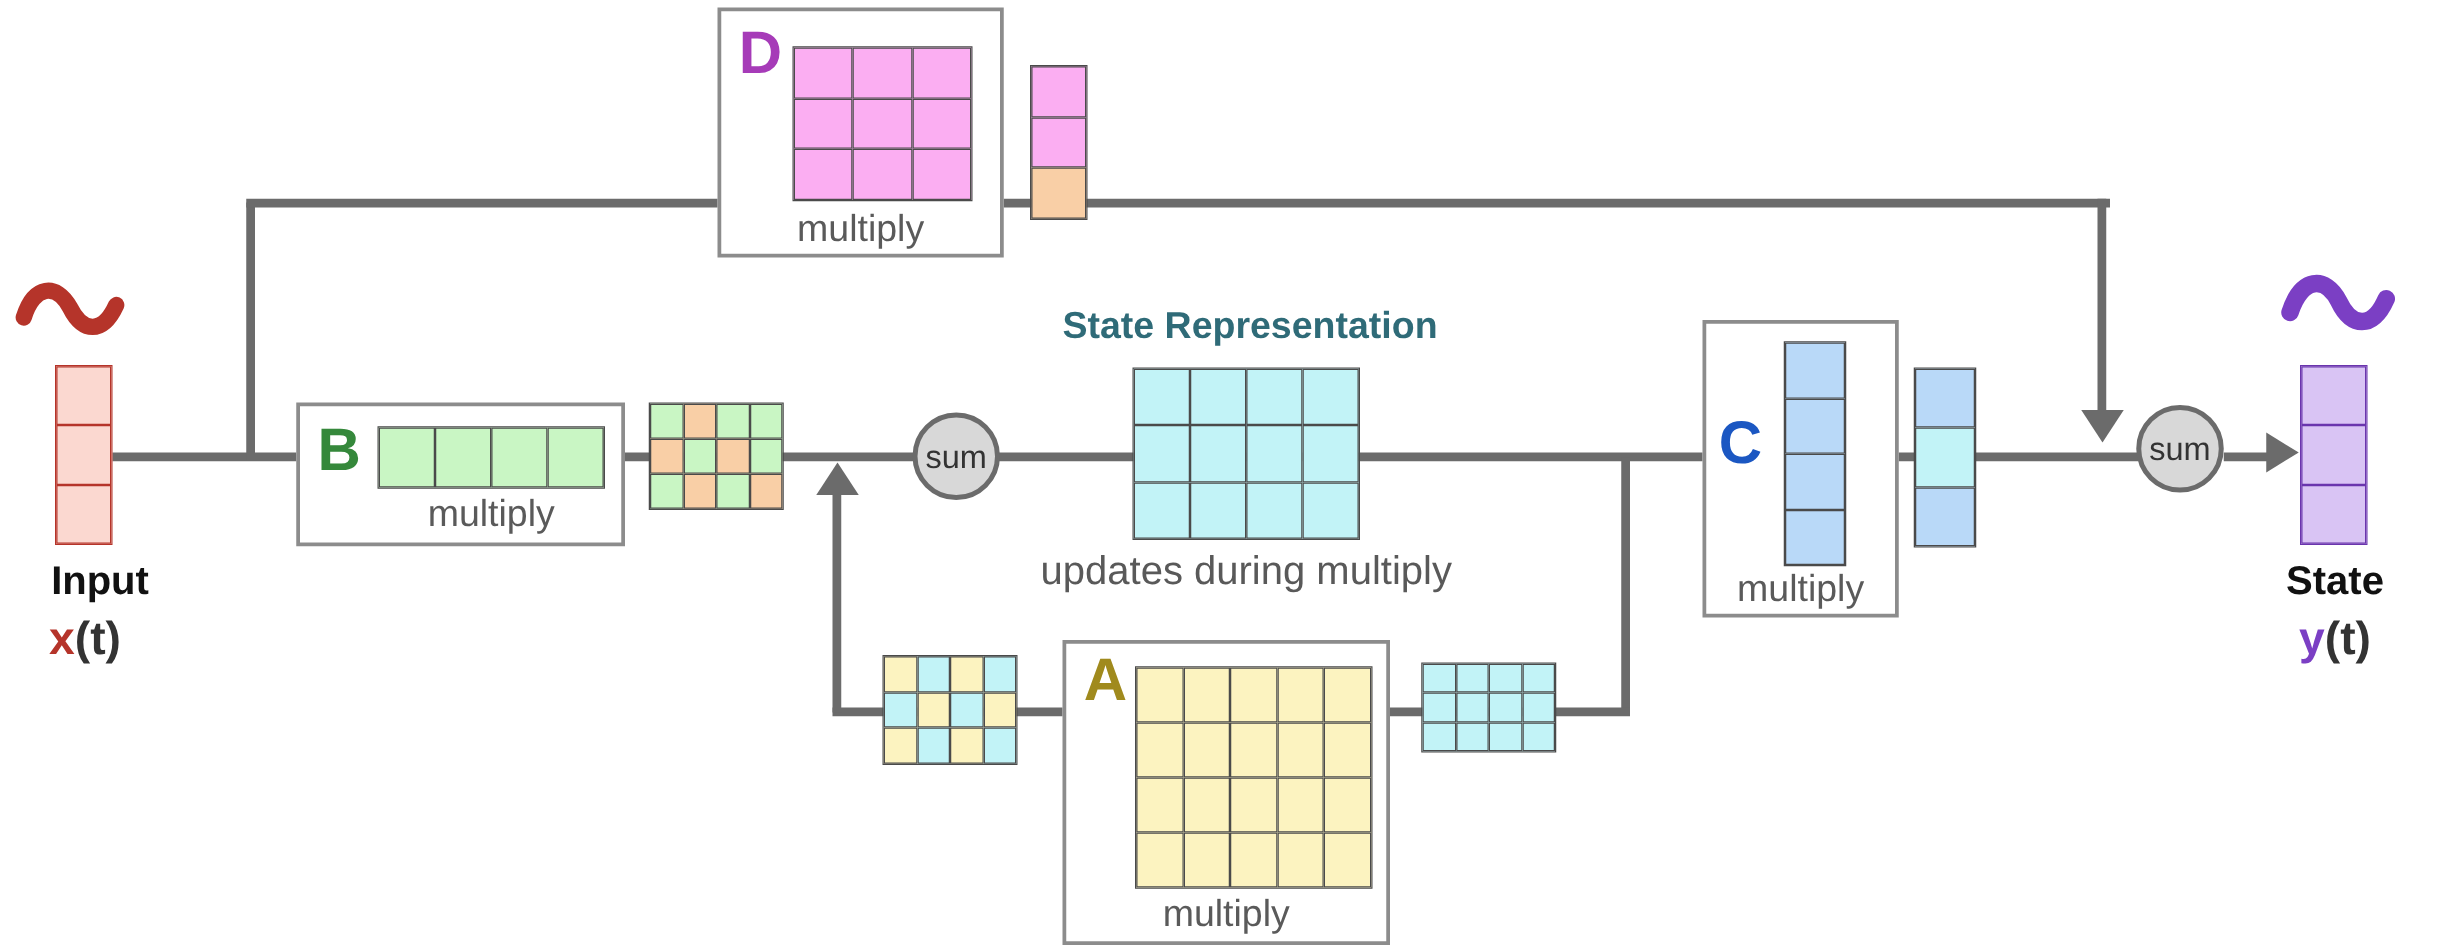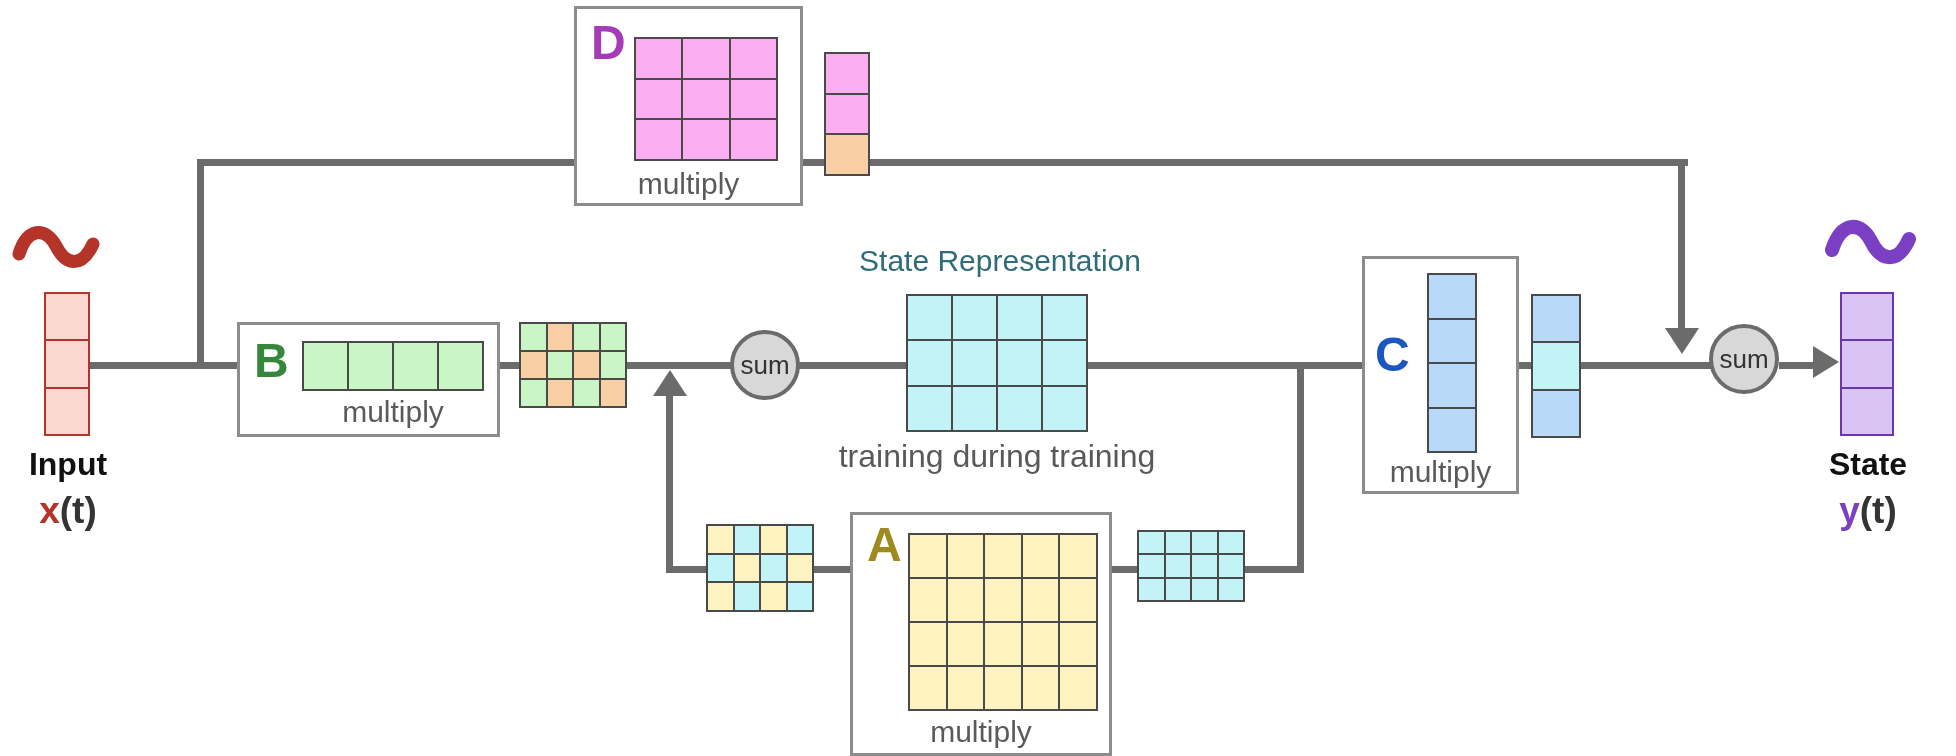--- a/index.html
+++ b/index.html
@@ -22,21 +22,21 @@
 
   .arrow { position: absolute; width: 0; height: 0; z-index: 1; }
   .arrow-down  { border-left: 17px solid transparent; border-right: 17px solid transparent; border-top: 26px solid #6b6b6b; }
   .arrow-up    { border-left: 17px solid transparent; border-right: 17px solid transparent; border-bottom: 26px solid #6b6b6b; }
   .arrow-right { border-top: 16px solid transparent; border-bottom: 16px solid transparent; border-left: 26px solid #6b6b6b; }
 
   .io-label  { position: absolute; font-weight: 800; font-size: 32px; color: #111111; text-align: center; z-index: 3; }
   .io-signal { position: absolute; font-size: 37px; font-weight: 600; text-align: center; z-index: 3; }
   .io-signal .rest { color: #333333; }
 
-  .state-title { position: absolute; font-weight: 400; font-size: 30px; text-align: center; z-index: 3; }
+  .state-title { position: absolute; font-weight: 700; font-size: 30px; text-align: center; z-index: 3; }
   .state-sub   { position: absolute; font-size: 32px; text-align: center; z-index: 3; }
 
   .squiggle { position: absolute; z-index: 2; }
 </style>
 </head>
 <body>
 
 <div class="canvas">
 
   <div class="line" style="left:90px; top:362px; width:682px; height:7px;"></div>
@@ -56,21 +56,21 @@
   <div class="arrow arrow-right" style="left:1813px; top:346px;"></div>
 
   <svg class="squiggle" style="left:12px; top:220px;" width="88" height="58" viewBox="0 0 88 58">
     <path d="M7 34 C 15 8, 33 6, 44 26 C 54 46, 70 48, 81 24" fill="none" stroke-width="13" stroke-linecap="round" style="stroke: rgb(181, 52, 42);"></path>
   </svg>
   <div class="grid" style="left: 44px; top: 292px; width: 46px; height: 144px; display: grid; grid-template-columns: repeat(1, 1fr); grid-template-rows: repeat(3, 1fr); border-color: rgb(181, 52, 42);">
       <div class="cell" style="background: rgb(251, 216, 208); border-color: rgb(181, 52, 42);"></div>
       <div class="cell" style="background: rgb(251, 216, 208); border-color: rgb(181, 52, 42);"></div>
       <div class="cell" style="background: rgb(251, 216, 208); border-color: rgb(181, 52, 42);"></div>
     </div>
-  <div class="io-label" style="left:0px; top:446px; width:136px;">Input</div>
+  <div class="io-label" style="left:12px; top:446px; width:136px;">Input</div>
   <div class="io-signal" style="left:0px; top:490px; width:136px;">
     <span style="color: rgb(181, 52, 42);">x</span><span class="rest">(t)</span>
   </div>
 
   <div class="block-box" style="left:574px; top:6px; width:229px; height:200px;">
     <div class="block-letter" style="left: 14px; top: 10px; color: rgb(166, 59, 184);">D</div>
     <div class="grid" style="left: 57px; top: 28px; width: 144px; height: 124px; display: grid; grid-template-columns: repeat(3, 1fr); grid-template-rows: repeat(3, 1fr); border-color: rgb(74, 74, 74);">
         <div class="cell" style="background: rgb(251, 174, 242); border-color: rgb(74, 74, 74);"></div>
         <div class="cell" style="background: rgb(251, 174, 242); border-color: rgb(74, 74, 74);"></div>
         <div class="cell" style="background: rgb(251, 174, 242); border-color: rgb(74, 74, 74);"></div>
@@ -124,21 +124,21 @@
       <div class="cell" style="background: rgb(194, 243, 247); border-color: rgb(74, 74, 74);"></div>
       <div class="cell" style="background: rgb(194, 243, 247); border-color: rgb(74, 74, 74);"></div>
       <div class="cell" style="background: rgb(194, 243, 247); border-color: rgb(74, 74, 74);"></div>
       <div class="cell" style="background: rgb(194, 243, 247); border-color: rgb(74, 74, 74);"></div>
       <div class="cell" style="background: rgb(194, 243, 247); border-color: rgb(74, 74, 74);"></div>
       <div class="cell" style="background: rgb(194, 243, 247); border-color: rgb(74, 74, 74);"></div>
       <div class="cell" style="background: rgb(194, 243, 247); border-color: rgb(74, 74, 74);"></div>
       <div class="cell" style="background: rgb(194, 243, 247); border-color: rgb(74, 74, 74);"></div>
       <div class="cell" style="background: rgb(194, 243, 247); border-color: rgb(74, 74, 74);"></div>
     </div>
-  <div class="state-sub" style="left: 797px; top: 438px; width: 400px; color: rgb(89, 89, 89);">training during training</div>
+  <div class="state-sub" style="left: 797px; top: 438px; width: 400px; color: rgb(89, 89, 89);">updates during multiply</div>
 
   <div class="grid" style="left: 706px; top: 524px; width: 108px; height: 88px; display: grid; grid-template-columns: repeat(4, 1fr); grid-template-rows: repeat(3, 1fr); border-color: rgb(74, 74, 74);">
       <div class="cell" style="background: rgb(252, 243, 192); border-color: rgb(74, 74, 74);"></div>
       <div class="cell" style="background: rgb(194, 243, 247); border-color: rgb(74, 74, 74);"></div>
       <div class="cell" style="background: rgb(252, 243, 192); border-color: rgb(74, 74, 74);"></div>
       <div class="cell" style="background: rgb(194, 243, 247); border-color: rgb(74, 74, 74);"></div>
       <div class="cell" style="background: rgb(194, 243, 247); border-color: rgb(74, 74, 74);"></div>
       <div class="cell" style="background: rgb(252, 243, 192); border-color: rgb(74, 74, 74);"></div>
       <div class="cell" style="background: rgb(194, 243, 247); border-color: rgb(74, 74, 74);"></div>
       <div class="cell" style="background: rgb(252, 243, 192); border-color: rgb(74, 74, 74);"></div>

